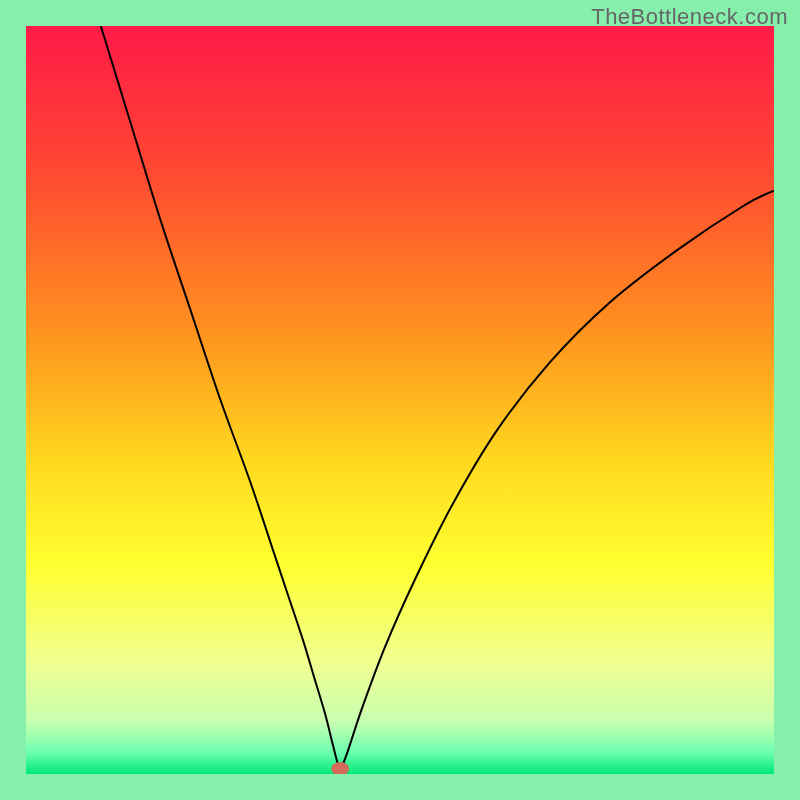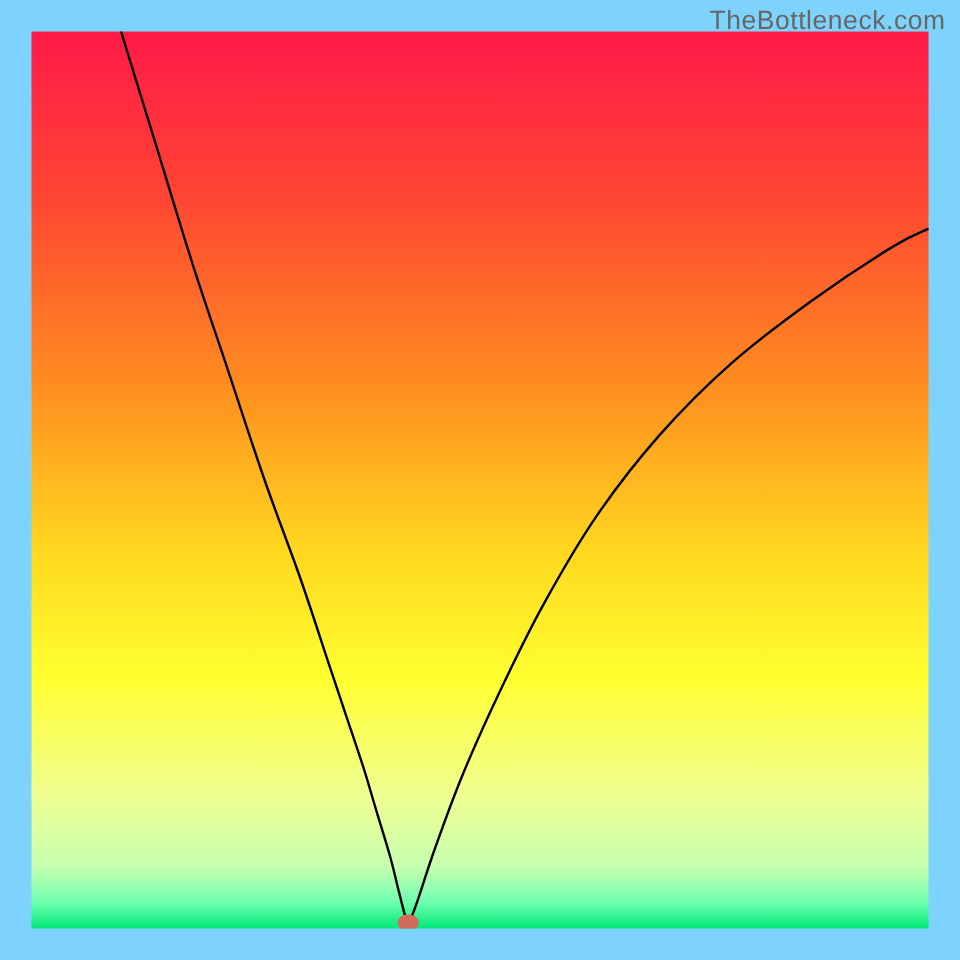--- a/index.html
+++ b/index.html
@@ -7,21 +7,21 @@
     padding: 0;
     width: 800px;
     height: 800px;
     overflow: hidden;
     background: #000;
     font-family: Arial, Helvetica, sans-serif;
   }
   .outer {
     width: 800px;
     height: 800px;
-    background: #7dd3fc;
+    background: #86efac;
     position: relative;
   }
   .watermark {
     position: absolute;
     top: 4px;
     right: 12px;
     color: #666;
     font-size: 22px;
     font-weight: 500;
     letter-spacing: 0.5px;

